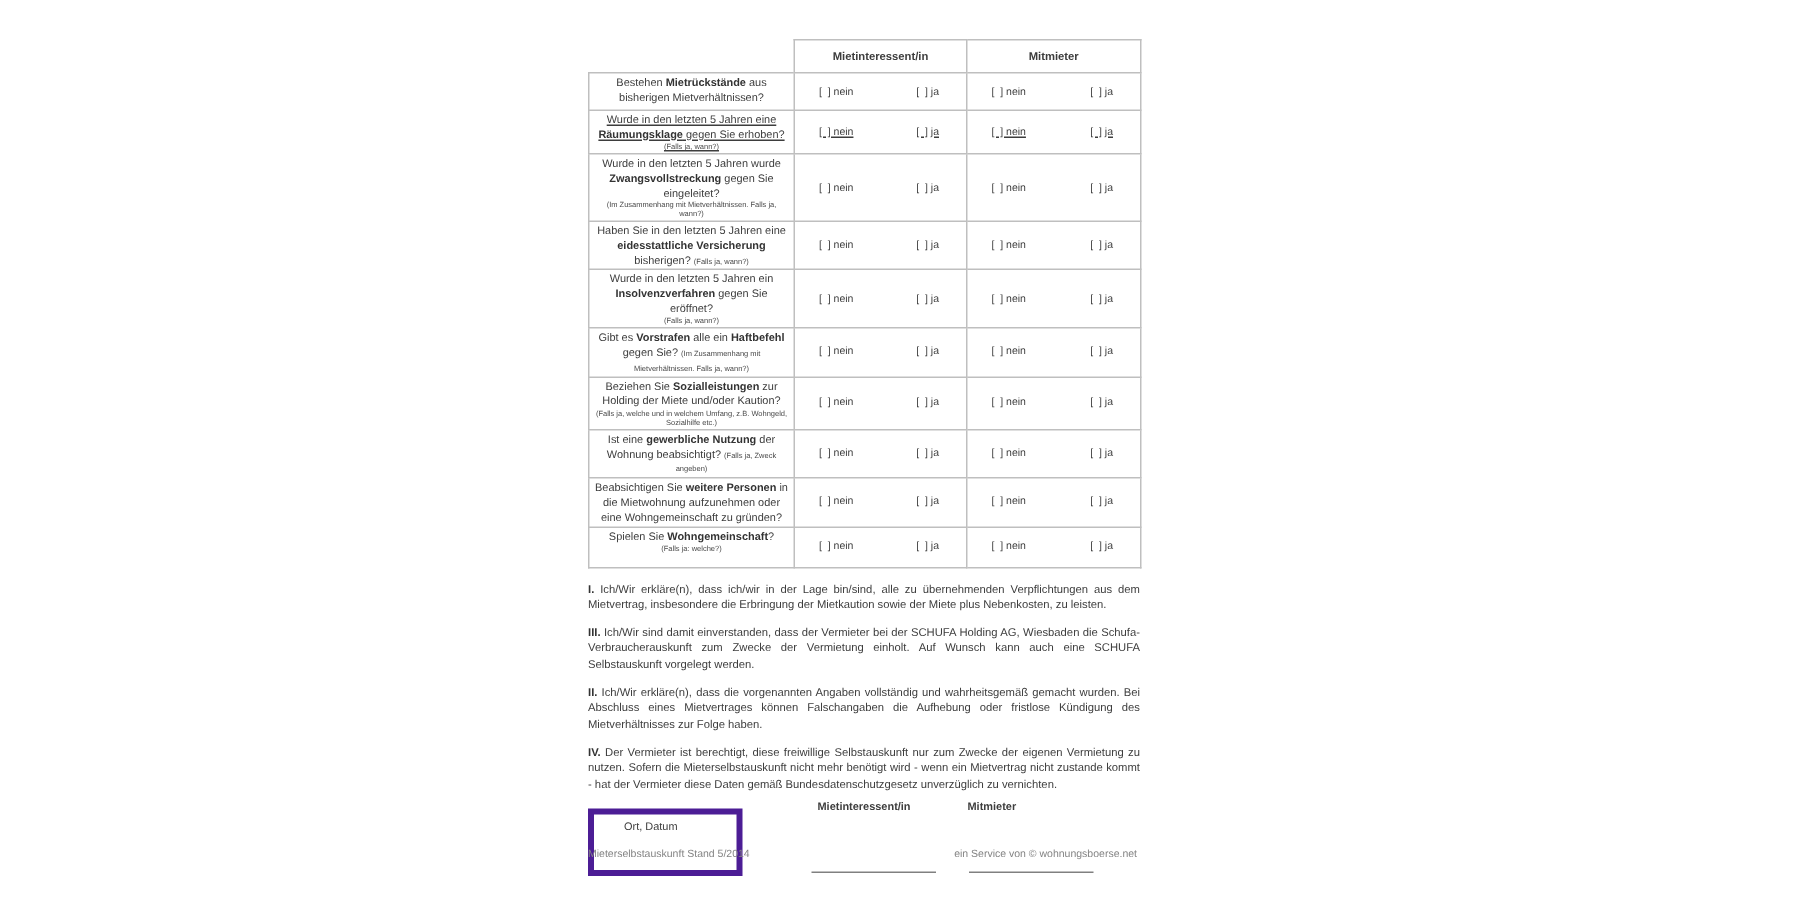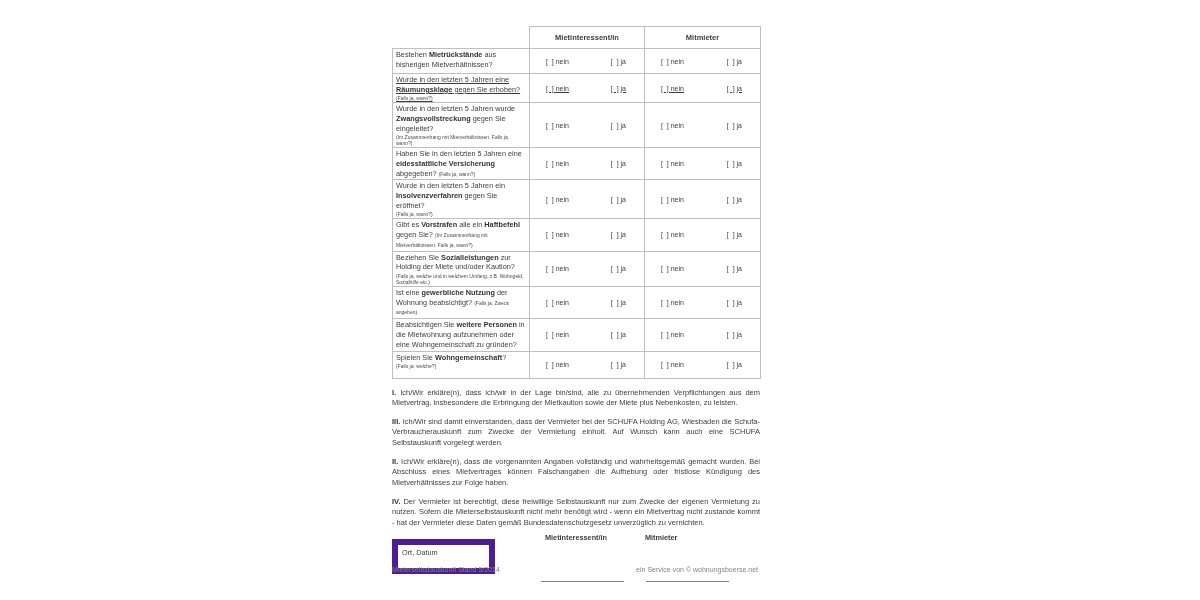--- a/index.html
+++ b/index.html
@@ -21,21 +21,21 @@
   
   table.qtable {
     border-collapse: collapse;
     table-layout: fixed;
     width: 368px;
     margin-top: 26px;
   }
   table.qtable col.c-q  { width: 137px; }
   table.qtable col.c-a1 { width: 115px; }
   table.qtable col.c-a2 { width: 116px; }
-  table.qtable th, table.qtable td { border: 1px solid #bfbfbf; }
+  table.qtable th, table.qtable td { border: 1px solid #bfbfbf; text-align: center; }
   table.qtable th.nohdr { border: none; background: #fff; }
   table.qtable thead tr { height: 22px; }
   table.qtable th.hdr {
     font-size: 7.5px; font-weight: bold; color: #3d3d3d;
     text-align: center; vertical-align: middle;
   }
   tbody tr:nth-child(1)  { height: 25px; }
   tbody tr:nth-child(2)  { height: 27px; text-decoration: underline; }
   tbody tr:nth-child(3)  { height: 36px; }
   tbody tr:nth-child(4)  { height: 28px; }
@@ -69,23 +69,23 @@
     font-size: 7.5px; line-height: 10.3px;
     text-align: justify;
     color: #3d3d3d;
   }
   .para b { color: #333; }
 
   
   .sigblock { position: relative; height: 64px; margin-top: 5px; }
   .ortbox {
     position: absolute; left: 0; top: 6px;
-    width: 103px; height: 35px;
-    border: 6px solid #4c1d95;
-    padding: 3px 4px;
+    width: 103px; height: 45px;
+    border: 4px solid #4c1d95;
+    padding: 3px 20px;
     font-size: 7.3px; color: #3d3d3d;
   }
   .siglabel {
     position: absolute; top: 0;
     font-size: 7.3px; font-weight: bold; color: #3d3d3d;
   }
   .siglabel.l1 { left: 153px; }
   .siglabel.l2 { left: 253px; }
   .sigline {
     position: absolute; top: 48px;
@@ -160,21 +160,21 @@
               </div>
             </td>
             <td class="acell">
               <div class="aflex">
                 <span>[&nbsp;&nbsp;] nein</span>
                 <span>[&nbsp;&nbsp;] ja</span>
               </div>
             </td>
           </tr>
           <tr>
-            <td class="qcell"><span>Haben Sie in den letzten 5 Jahren eine </span><b>eidesstattliche Versicherung</b><span> abgegeben?</span> <span class="note">(Falls ja, wann?)</span></td>
+            <td class="qcell"><span>Haben Sie in den letzten 5 Jahren eine </span><b>eidesstattliche Versicherung</b><span> bisherigen?</span> <span class="note">(Falls ja, wann?)</span></td>
             <td class="acell">
               <div class="aflex">
                 <span>[&nbsp;&nbsp;] nein</span>
                 <span>[&nbsp;&nbsp;] ja</span>
               </div>
             </td>
             <td class="acell">
               <div class="aflex">
                 <span>[&nbsp;&nbsp;] nein</span>
                 <span>[&nbsp;&nbsp;] ja</span>

